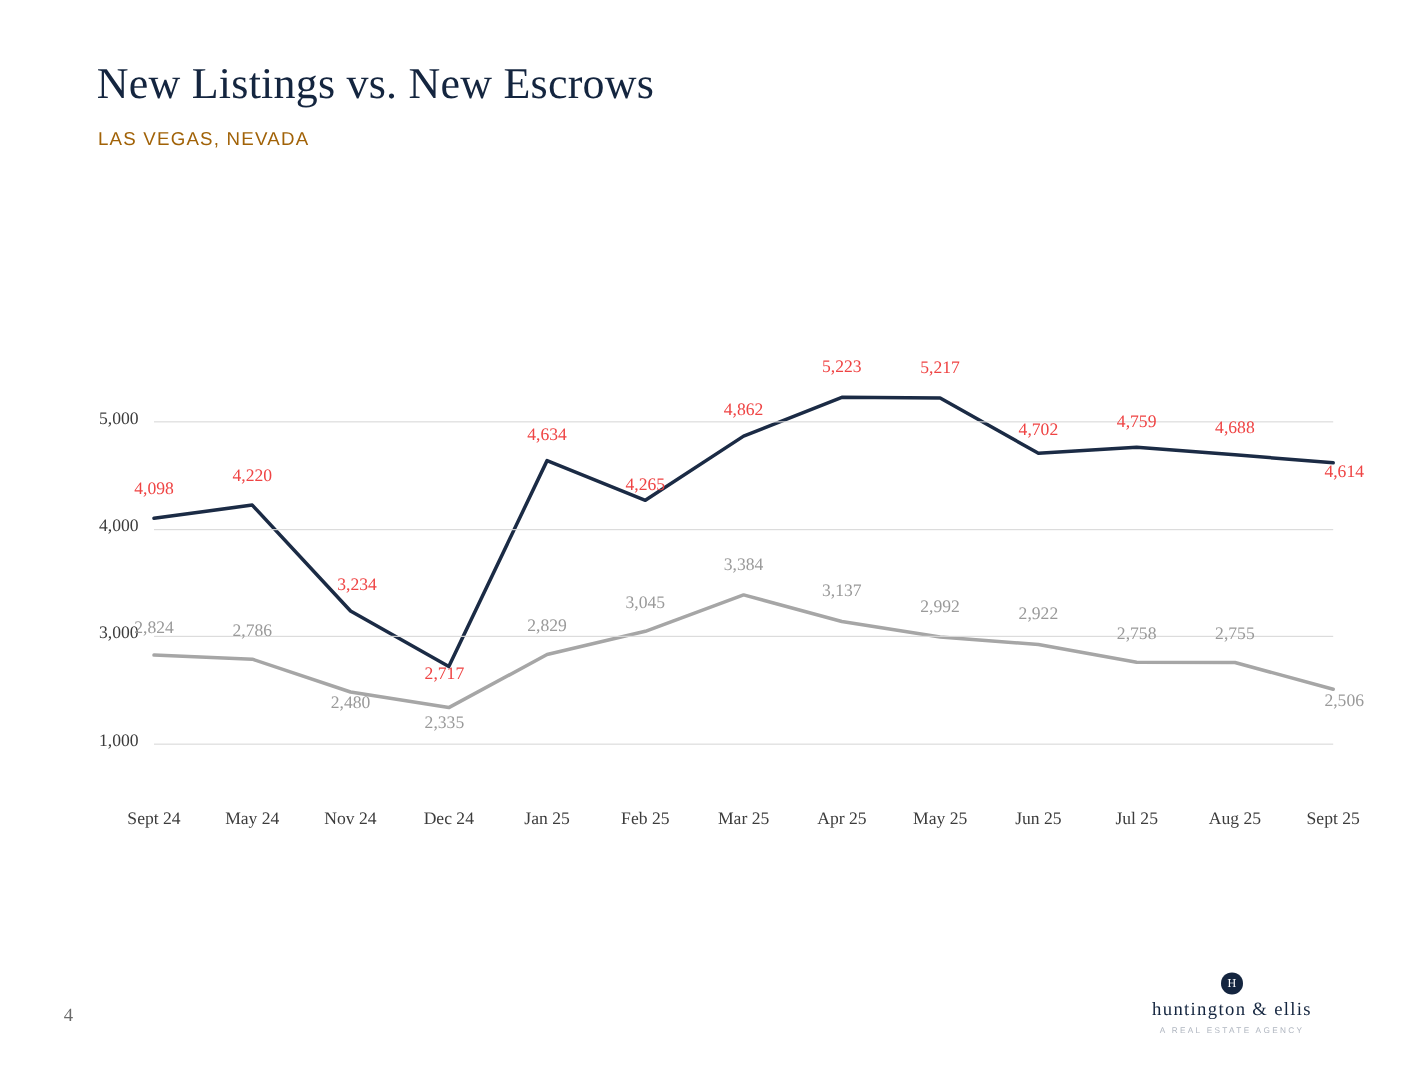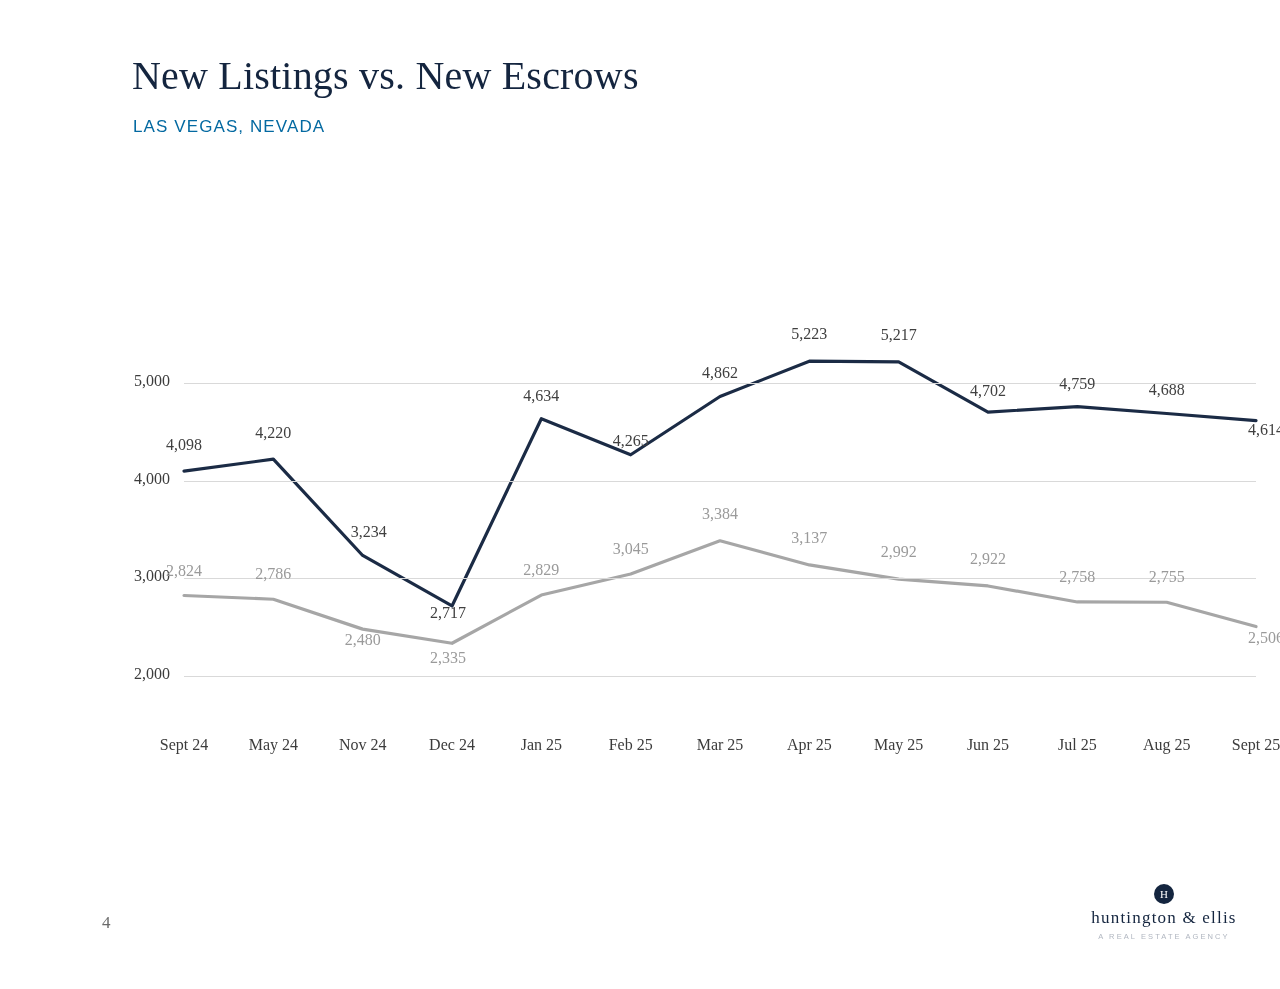--- a/index.html
+++ b/index.html
@@ -11,40 +11,39 @@
     width: 1280px;
     height: 989px;
     position: relative;
     font-family: "Liberation Sans", sans-serif;
     overflow: hidden;
   }
   .slide {
     position: absolute;
     inset: 0;
     background: #ffffff;
-    margin-left: 44px;
   }
   .title {
     position: absolute;
     left: 88px;
     top: 52px;
     font-family: "Liberation Serif", serif;
     font-size: 40px;
     color: #14253f;
     letter-spacing: 0.2px;
     white-space: nowrap;
   }
   .subtitle {
     position: absolute;
     left: 89px;
     top: 117px;
     font-family: "Liberation Sans", sans-serif;
     font-size: 17px;
     letter-spacing: 1.1px;
-    color: #0369a1;
+    color: #a16207;
     white-space: nowrap;
   }
   .page-number {
     position: absolute;
     left: 58px;
     top: 913px;
     font-family: "Liberation Serif", serif;
     font-size: 17px;
     color: #6a6a6a;
   }
@@ -107,21 +106,21 @@
     transform: translateX(-50%);
     white-space: nowrap;
   }
   .pt-label {
     position: absolute;
     font-family: "Liberation Serif", serif;
     font-size: 16px;
     white-space: nowrap;
     transform: translateX(-50%);
   }
-  .pt-label.listings { color: #404040; text-align: center; }
+  .pt-label.listings { color: #ef4444; text-align: center; }
   .pt-label.escrow { color: #9a9a9a; }
 
   
   .logo {
     position: absolute;
     left: 1040px;
     top: 884px;
     width: 160px;
     text-align: center;
   }
@@ -161,21 +160,21 @@
   <div class="title">New Listings vs. New Escrows</div>
   <div class="subtitle">LAS VEGAS, NEVADA</div>
 
 
   <div class="chart" id="chart">
     <svg id="chart-svg" width="1280" height="989" style="position:absolute;left:0;top:0;">
         <polyline points="140,471.0953333333333 229.33333333333331,459.18 318.66666666666663,555.4793333333333 408,605.973 497.3333333333333,418.746 586.6666666666666,454.78499999999997 676,396.478 765.3333333333333,361.2203333333333 854.6666666666666,361.8063333333333 944,412.1046666666667 1033.3333333333333,406.53766666666667 1122.6666666666665,413.472 1212,420.69933333333336" fill="none" stroke="#1b2b45" stroke-width="3.2" stroke-linejoin="round" stroke-linecap="round"></polyline>
         <polyline points="140,595.5226666666666 229.33333333333331,599.234 318.66666666666663,629.12 408,643.2816666666666 497.3333333333333,595.0343333333333 586.6666666666666,573.9383333333333 676,540.8293333333334 765.3333333333333,564.953 854.6666666666666,579.1146666666666 944,585.9513333333333 1033.3333333333333,601.9686666666666 1122.6666666666665,602.2616666666667 1212,626.5806666666666" fill="none" stroke="#a6a6a6" stroke-width="3.2" stroke-linejoin="round" stroke-linecap="round"></polyline>
       </svg>
   <div class="grid-line" style="left: 140px; top: 676px; width: 1072px;"></div>
-      <div class="y-tick" style="left: 66px; top: 665px;">2,000</div>
+      <div class="y-tick" style="left: 66px; top: 665px;">1,000</div>
       <div class="grid-line" style="left: 140px; top: 578.333px; width: 1072px;"></div>
       <div class="y-tick" style="left: 66px; top: 567.333px;">3,000</div>
       <div class="grid-line" style="left: 140px; top: 480.667px; width: 1072px;"></div>
       <div class="y-tick" style="left: 66px; top: 469.667px;">4,000</div>
       <div class="grid-line" style="left: 140px; top: 383px; width: 1072px;"></div>
       <div class="y-tick" style="left: 66px; top: 372px;">5,000</div>
       <div class="x-tick" style="left: 140px; top: 736px;">Sept 24</div>
       <div class="x-tick" style="left: 229.333px; top: 736px;">May 24</div>
       <div class="x-tick" style="left: 318.667px; top: 736px;">Nov 24</div>
       <div class="x-tick" style="left: 408px; top: 736px;">Dec 24</div>

